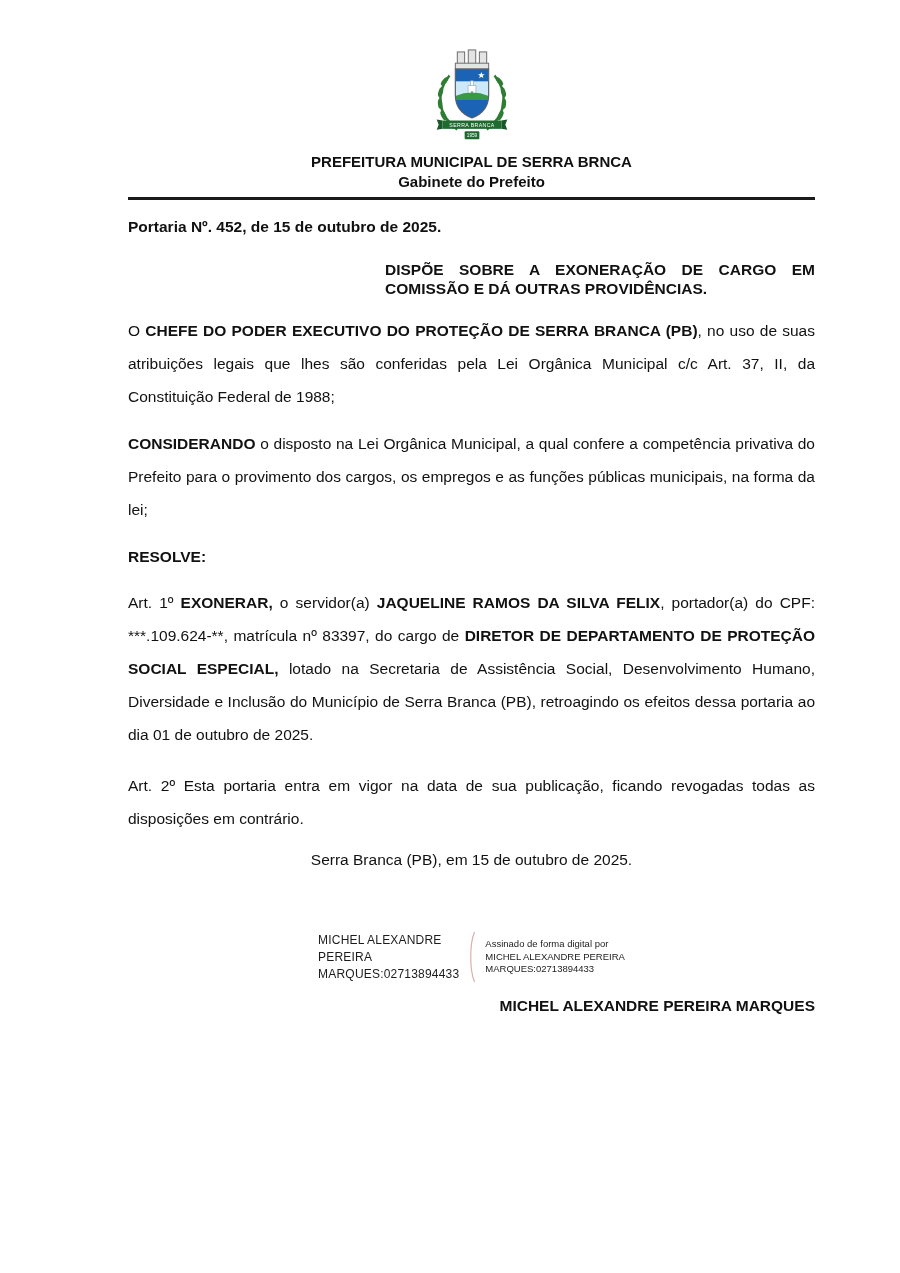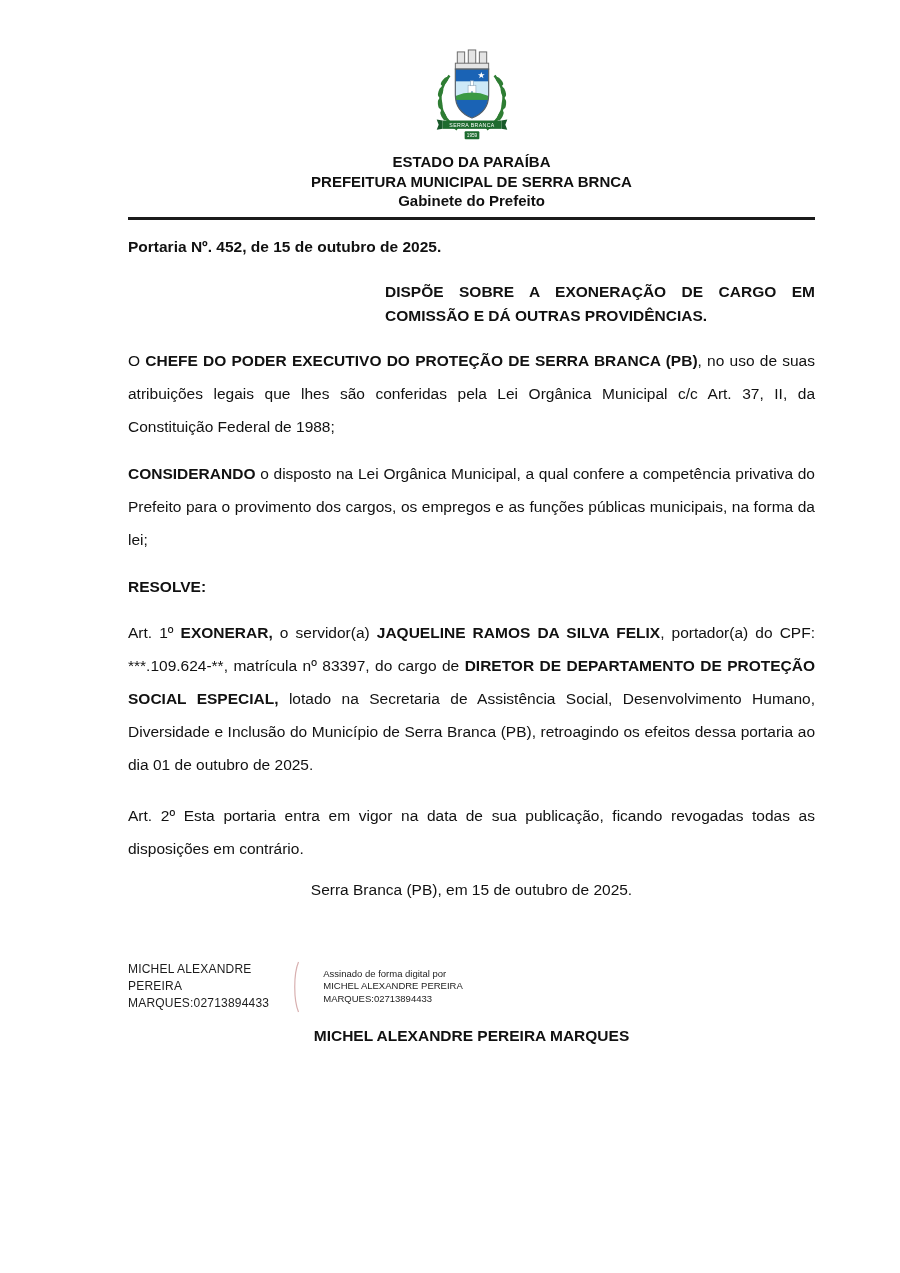--- a/index.html
+++ b/index.html
@@ -6,32 +6,32 @@
   html, body { margin: 0; padding: 0; background: #ffffff; }
   .page {
     width: 900px; height: 1273px; background: #ffffff; overflow: hidden;
     padding: 46px 85px 20px 128px; position: relative;
     font-family: "Liberation Sans", sans-serif; color: #111111;
   }
   .crest-wrap { display: flex; justify-content: center; height: 102px; margin-bottom: 4px; }
   .header-block { text-align: center; font-weight: bold; font-size: 15px; line-height: 19.5px; color: #101010; }
   .rule { border: none; border-top: 3px solid #1b1b1b; margin: 6px 0 0 0; }
   .doc-title { margin-top: 18px; font-weight: bold; font-size: 15.5px; }
-  .summary { margin-top: 24px; margin-left: 257px; font-weight: bold; font-size: 15.5px; line-height: 24px; text-align: justify; }
+  .summary { margin-top: 24px; margin-left: 257px; font-weight: bold; font-size: 15.5px; line-height: 19px; text-align: justify; }
   .para { margin: 0; margin-top: 16px; font-size: 15.5px; line-height: 33px; text-align: justify; }
   .para.consider { margin-top: 14px; }
   .resolve { margin-top: 22px; font-weight: bold; font-size: 15.5px; }
   .para.article1 { margin-top: 20px; }
   .para.article2 { margin-top: 18px; }
   .dateline { margin-top: 16px; text-align: center; font-size: 15.5px; }
   .b { font-weight: bold; }
-  .sig-stamp { margin-top: 60px; display: flex; align-items: center; gap: 21px; }
+  .sig-stamp { margin-top: 60px; display: flex; justify-content: center; align-items: center; gap: 7px; }
   .sig-left { font-size: 12px; line-height: 17px; color: #1c1c1c; letter-spacing: 0.2px; }
   .sig-right { font-size: 9.5px; line-height: 12.5px; color: #1c1c1c; }
-  .signer-name { margin-top: 12px; text-align: center; font-weight: bold; font-size: 15.5px; }
+  .signer-name { margin-top: 12px; text-align: right; font-weight: bold; font-size: 15.5px; }
   .signer-title { margin-top: 14px; text-align: center; font-weight: bold; font-size: 15px; }
   svg text { font-family: "Liberation Sans", sans-serif; }
 </style>
 </head>
 <body>
 
 <div class="page">
 
   <div class="crest-wrap">
     <svg width="98" height="102" viewBox="0 0 100 104" aria-hidden="true">
@@ -88,21 +88,20 @@
         <text x="50" y="82.3" font-size="5.3" fill="#ffffff" text-anchor="middle" letter-spacing="0.4">SERRA BRANCA</text>
       </g>
       <g>
         <rect x="42.5" y="87" width="15" height="8" rx="1" fill="#1e6b2f"></rect>
         <text x="50" y="93" font-size="4.8" fill="#ffffff" text-anchor="middle">1959</text>
       </g>
     </svg>
   </div>
 
   <div class="header-block">
-    <div>ESTADO DA PARAÍBA</div>
     <div>PREFEITURA MUNICIPAL DE SERRA BRNCA</div>
     <div>Gabinete do Prefeito</div>
   </div>
 
   <hr class="rule">
 
   <div class="doc-title">Portaria Nº. 452, de 15 de outubro de 2025.</div>
 
   <div class="summary">DISPÕE SOBRE A EXONERAÇÃO DE CARGO EM COMISSÃO E DÁ OUTRAS PROVIDÊNCIAS.</div>
 

